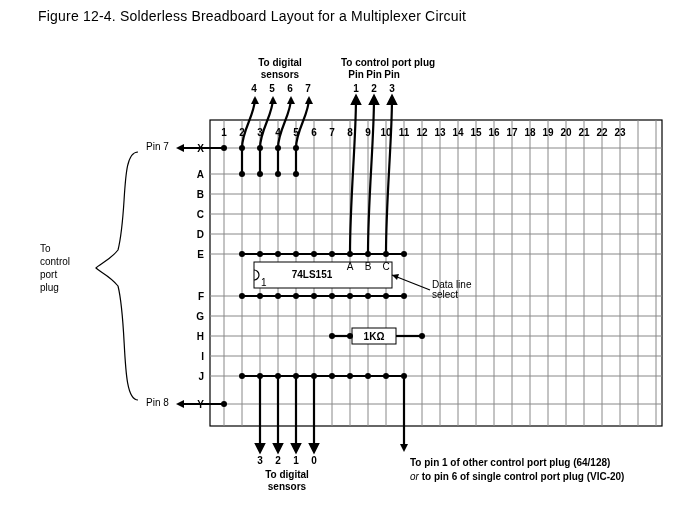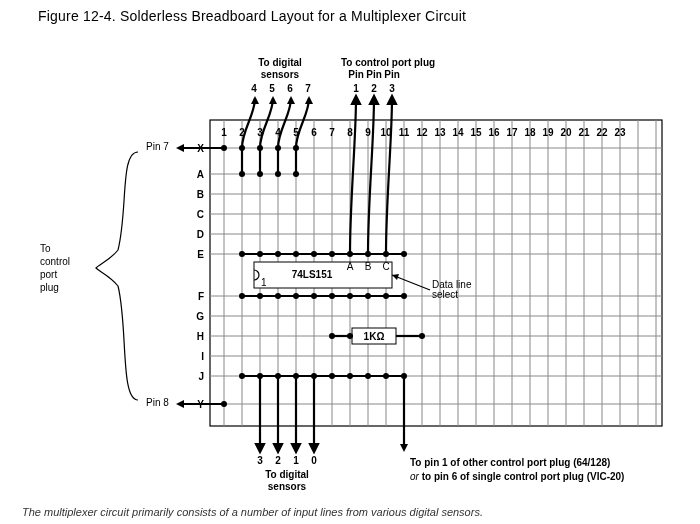--- a/index.html
+++ b/index.html
@@ -276,14 +276,13 @@
 
     <g>
       <line class="thick" x1="404" y1="376" x2="404" y2="448"></line>
       <polygon points="404,452 400,444 408,444" fill="#000"></polygon>
     </g>
     <text x="410" y="466" class="lbl lbl-bold" font-size="10">To pin 1 of other control port plug (64/128)</text>
     <text x="410" y="480" class="lbl" font-size="10"><tspan class="ital">or </tspan><tspan class="lbl-bold">to pin 6 of single control port plug (VIC-20)</tspan></text>
 
   </svg>
 
-  <div class="caption">The multiplexer circuit primarily consists of a number of input lines from various digital sensors.</div>
 </div>
 
 </body></html>

